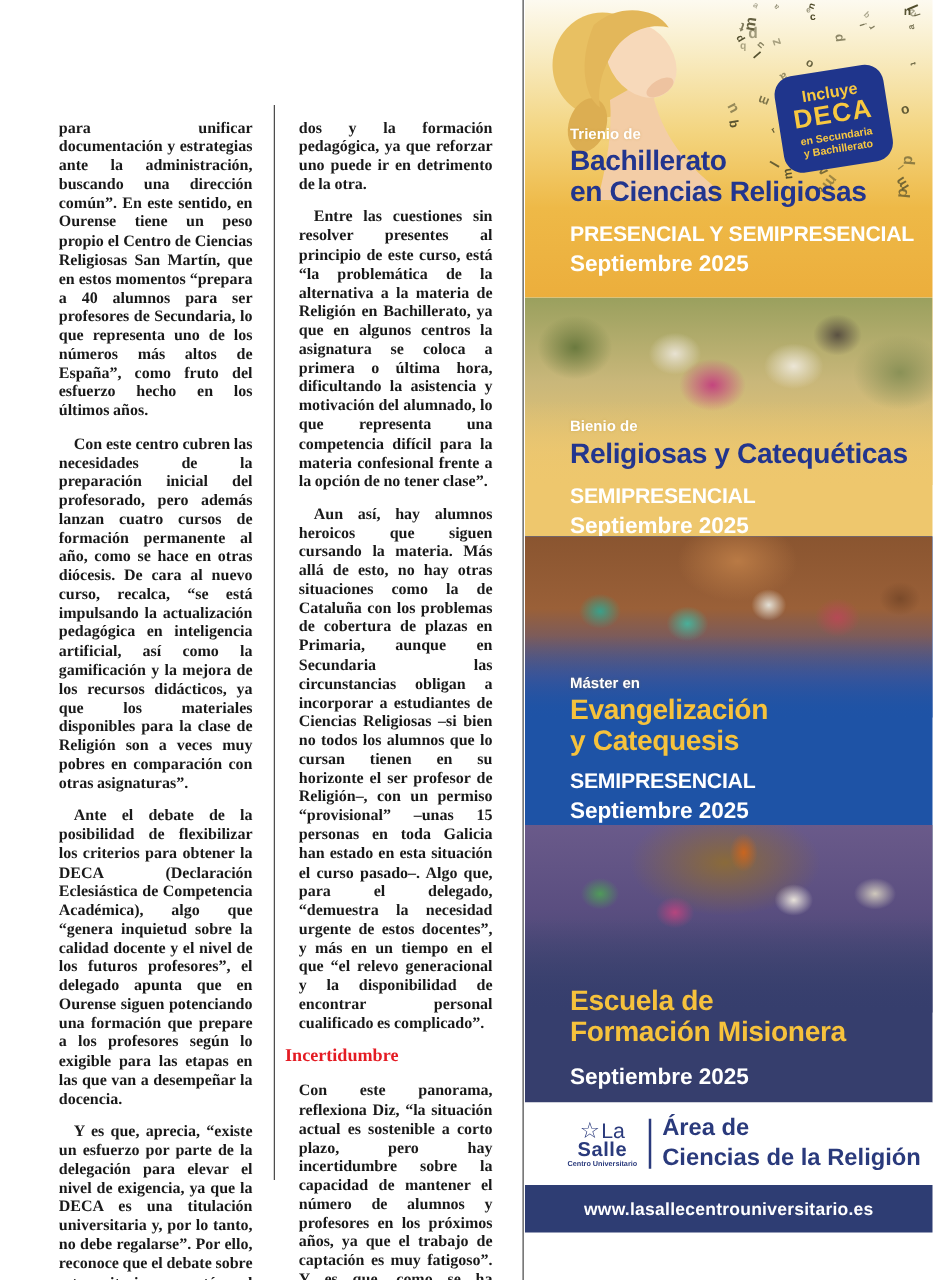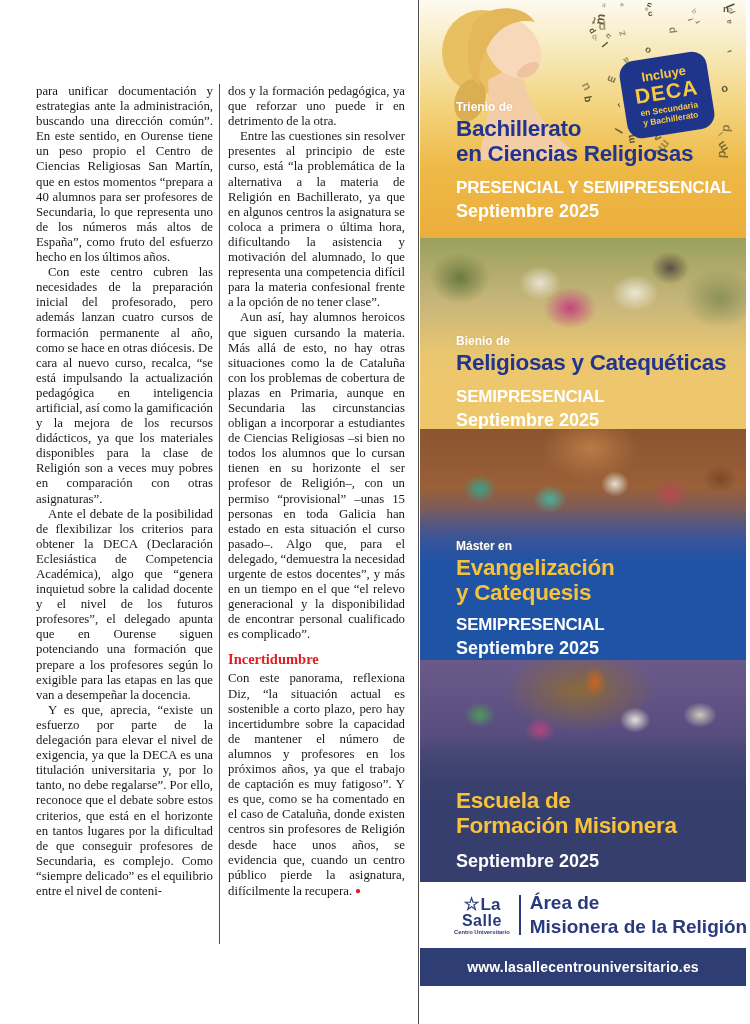--- a/index.html
+++ b/index.html
@@ -3,22 +3,22 @@
 <meta charset="utf-8">
 <style>
   html,body{margin:0;padding:0;background:#ffffff;}
   #page{position:relative;width:750px;height:1024px;background:#ffffff;overflow:hidden;
         font-family:"Liberation Serif",serif;color:#1a1a1a;}
 
   
   .col{position:absolute;top:84px;width:177px;}
   #col1{left:36px;}
   #col2{left:228px;}
-  .col p{margin:0;font-size:12.8px;line-height:15.1px;text-align:justify;
-         hyphens:auto;-webkit-hyphens:auto;word-spacing:-0.3px;}
+  .col p{margin:11px;font-size:12.8px;line-height:15.1px;text-align:justify;
+         hyphens:auto;-webkit-hyphens:auto;word-spacing:-0.3px;font-weight:bold;}
   .col p.indent{text-indent:12px;}
   .subhead{font-family:"Liberation Serif",serif;font-weight:bold;color:#e41b23;
            font-size:14.5px;margin:9px 0 3px 0;}
   .endmark{color:#e41b23;font-size:10px;vertical-align:1px;padding-left:3px;}
 
   .rule{position:absolute;width:1px;background:#4d4d4d;}
   #rule1{left:219px;top:84px;height:860px;}
   #rule2{left:418px;top:0;height:1024px;}
 
   
@@ -90,21 +90,21 @@
       linear-gradient(180deg,#6a5a8a 0%,#5a4e80 45%,#434672 80%,#363e6d 100%);}
   #s4 .photo::after{content:"";position:absolute;inset:0;
       background:linear-gradient(180deg,rgba(54,62,109,0) 50%,#363e6d 100%);}
   #s4 .sec-text{top:126px;}
   #s4 .date{margin-top:12px;font-weight:bold;}
 
   
   #sfoot{height:66px;background:#ffffff;display:flex;align-items:center;padding-left:34px;box-sizing:border-box;}
   #logo{display:flex;align-items:center;color:#2a3a7c;}
   #logo .lasalle{text-align:center;line-height:1;}
-  .logo-top{font-size:17px;font-weight:bold;white-space:nowrap;}
+  .logo-top{font-size:17px;font-weight:normal;white-space:nowrap;}
   .logo-star{font-size:18px;margin-right:1px;}
   .logo-salle{font-size:16px;font-weight:bold;letter-spacing:0.5px;}
   .logo-sub{font-size:5.8px;font-weight:bold;margin-top:1px;white-space:nowrap;}
   .logo-div{width:2px;height:40px;background:#2a3a7c;margin:0 9px 0 9px;}
   #area{color:#2a3a7c;font-weight:bold;font-size:19px;line-height:1.25;white-space:nowrap;}
 
   #sbar{height:38px;background:#2e3d73;display:flex;align-items:center;justify-content:center;}
   #sbar .url{color:#ffffff;font-weight:bold;font-size:14px;letter-spacing:0.2px;}
 </style>
 </head>
@@ -254,21 +254,21 @@
     <div id="sfoot" class="sec">
       <div id="logo">
         <div class="lasalle">
           <div class="logo-top"><span class="logo-star">☆</span><span>La</span></div>
           <div class="logo-salle">Salle</div>
           <div class="logo-sub">Centro Universitario</div>
         </div>
         <div class="logo-div"></div>
         <div id="area">
           <div>Área de</div>
-          <div>Misionera de la Religión</div>
+          <div>Ciencias de la Religión</div>
         </div>
       </div>
     </div>
 
     <div id="sbar" class="sec">
       <span class="url">www.lasallecentrouniversitario.es</span>
     </div>
 
   </div>
 </div>

